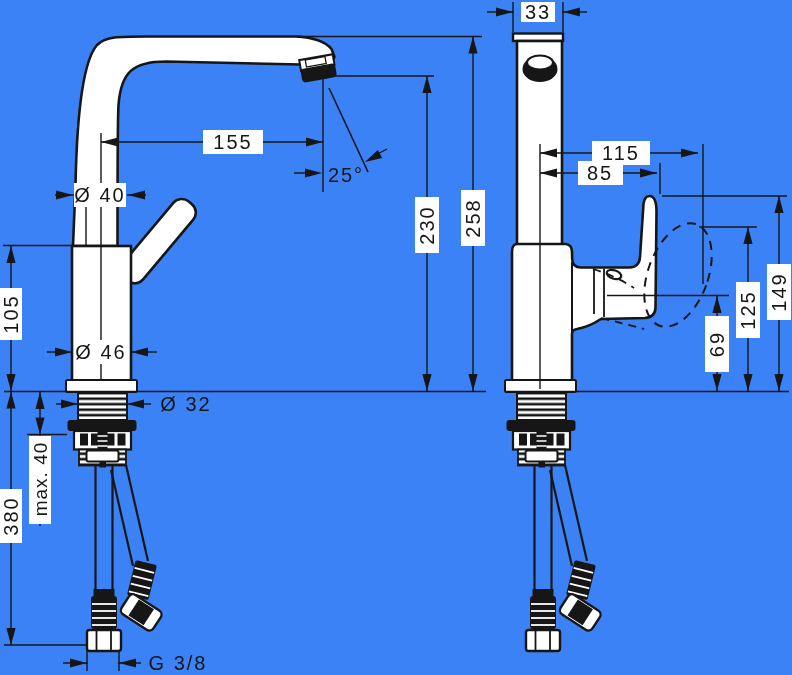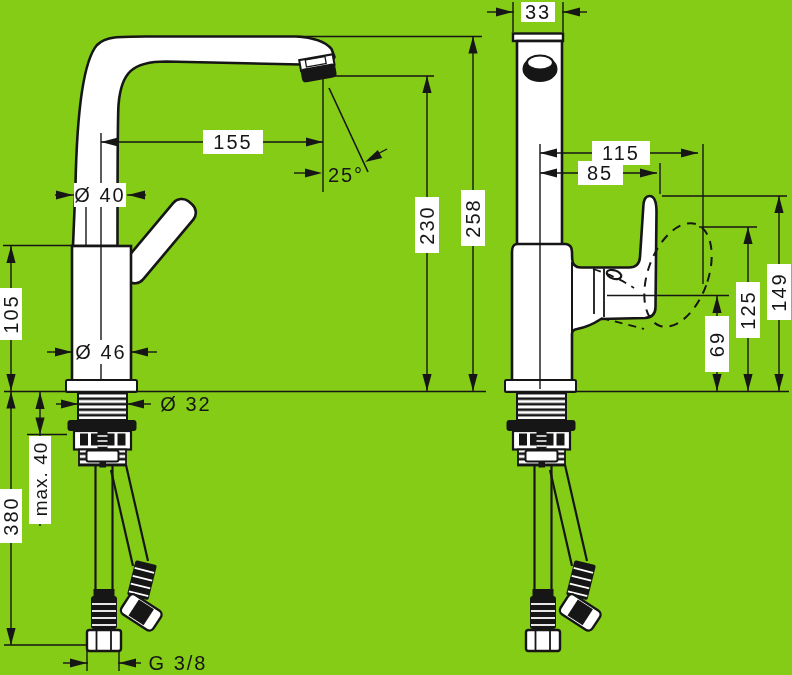--- a/index.html
+++ b/index.html
@@ -1,16 +1,16 @@
 <!DOCTYPE html>
 <html><head>
 <meta charset="utf-8">
 <style>
   html,body{margin:0;padding:0;background:#fff;}
-  #stage{position:relative;width:792px;height:675px;background:#84cc16;overflow:hidden;}
+  #stage{position:relative;width:792px;height:675px;background:#3b82f6;overflow:hidden;}
   svg{display:block;}
   .dim{font-family:"Liberation Sans","DejaVu Sans",sans-serif;font-size:20px;fill:#161616;letter-spacing:2px;}
   .dim-sm{font-family:"Liberation Sans","DejaVu Sans",sans-serif;font-size:19px;fill:#161616;letter-spacing:1px;}
   text{text-anchor:middle;dominant-baseline:central;}
 </style>
 </head>
 <body>
 
 <div id="stage">
 <svg width="792" height="675" viewBox="0 0 792 675">

